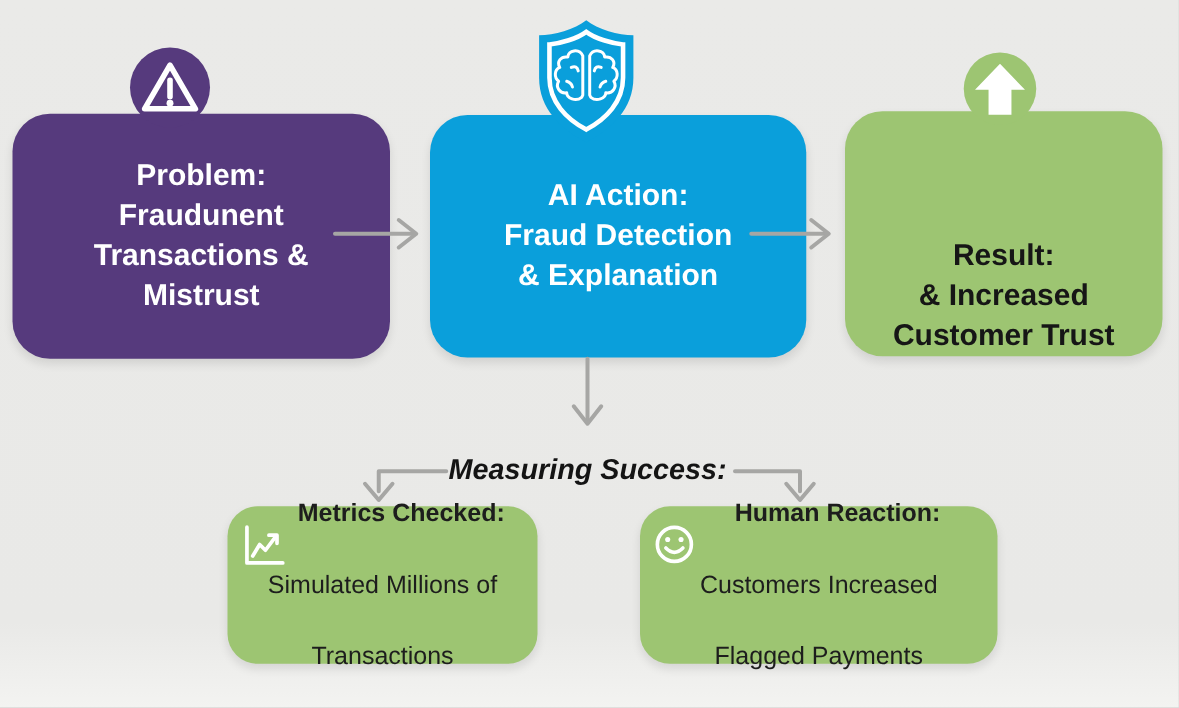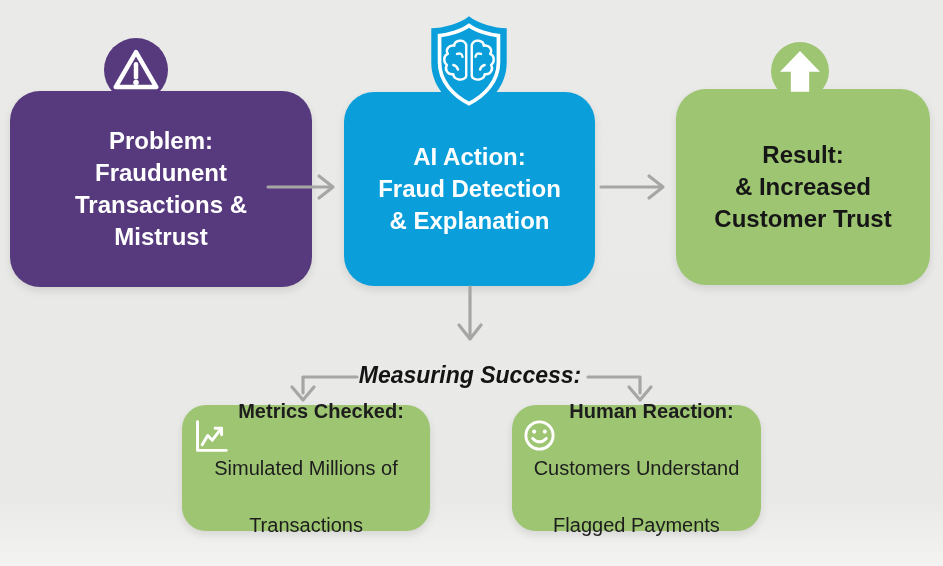--- a/index.html
+++ b/index.html
@@ -9,42 +9,42 @@
     background:linear-gradient(180deg,#eaeae8 0%,#e9e9e7 88%,#f3f3f1 100%);
     font-family:"Liberation Sans","DejaVu Sans",sans-serif;
   }
   .flow-box{
     position:absolute;border-radius:30px;
     display:flex;flex-direction:column;justify-content:center;align-items:center;
     text-align:center;box-shadow:0 4px 8px rgba(0,0,0,0.10);
   }
   .flow-box .line{font-weight:700;font-size:24px;line-height:32px;white-space:nowrap;}
   .box-problem{left:10px;top:91px;width:302px;height:196px;background:#563a7d;color:#ffffff;}
-  .box-action{left:344px;top:92px;width:251px;height:194px;background:#0a9fdb;color:#ffffff;}
-  .box-result{left:676px;top:89px;width:254px;height:196px;background:#9dc572;color:#161616;}
+  .box-action{left:344px;top:92px;width:301px;height:194px;background:#0a9fdb;color:#ffffff;}
+  .box-result{left:676px;top:89px;width:254px;height:196px;background:#9dc572;color:#161616;justify-content:flex-end;}
   .icon-circle{
     position:absolute;border-radius:50%;
     display:flex;align-items:center;justify-content:center;z-index:3;
   }
   .circ-warning{left:104px;top:38px;width:64px;height:64px;background:#563a7d;}
   .circ-arrow{left:771px;top:42px;width:58px;height:58px;background:#9dc572;}
   .shield-wrap{position:absolute;left:423px;top:14px;width:92px;height:102px;z-index:3;}
   .measuring{
     position:absolute;left:330px;top:362px;width:280px;text-align:center;
     font-weight:700;font-size:23px;color:#141414;white-space:nowrap;font-style:italic;
   }
   .metric-box{
     position:absolute;top:405px;height:126px;border-radius:24px;background:#9dc572;
     display:flex;flex-direction:column;justify-content:center;align-items:center;
     text-align:center;color:#1d1d1d;box-shadow:0 4px 8px rgba(0,0,0,0.10);gap:30px;
   }
   .metric-box .title{font-weight:700;font-size:20px;line-height:27px;margin-left:30px;white-space:nowrap;}
   .metric-box .line{font-weight:400;font-size:20px;line-height:27px;white-space:nowrap;}
   .box-metrics{left:182px;width:248px;}
-  .box-human{left:512px;width:249px;}
+  .box-human{left:512px;width:286px;}
   .corner-icon{position:absolute;left:10px;top:13px;}
   .connectors{position:absolute;left:0;top:0;width:943px;height:566px;pointer-events:none;z-index:2;}
 </style>
 </head>
 <body>
 
 <div class="canvas">
 
   <div class="flow-box box-problem">
     <div class="line">Problem:</div>
@@ -141,17 +141,17 @@
   <div class="metric-box box-human">
     <span class="corner-icon">
       <svg width="35" height="35" viewBox="0 0 36 36">
         <circle cx="18" cy="18" r="14" fill="none" stroke="#ffffff" stroke-width="3"></circle>
         <circle cx="12.5" cy="14" r="2.1" fill="#ffffff"></circle>
         <circle cx="23.5" cy="14" r="2.1" fill="#ffffff"></circle>
         <path d="M11 21 Q18 28 25 21" fill="none" stroke="#ffffff" stroke-width="3" stroke-linecap="round"></path>
       </svg>
     </span>
     <div class="title">Human Reaction:</div>
-    <div class="line">Customers Understand</div>
+    <div class="line">Customers Increased</div>
     <div class="line">Flagged Payments</div>
   </div>
 
 </div>
 
 </body></html>

